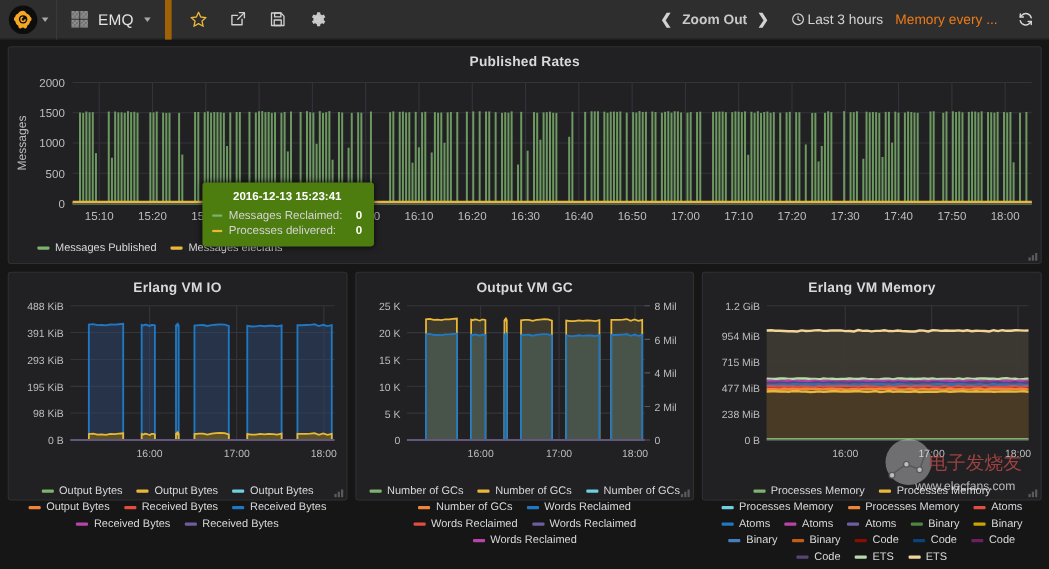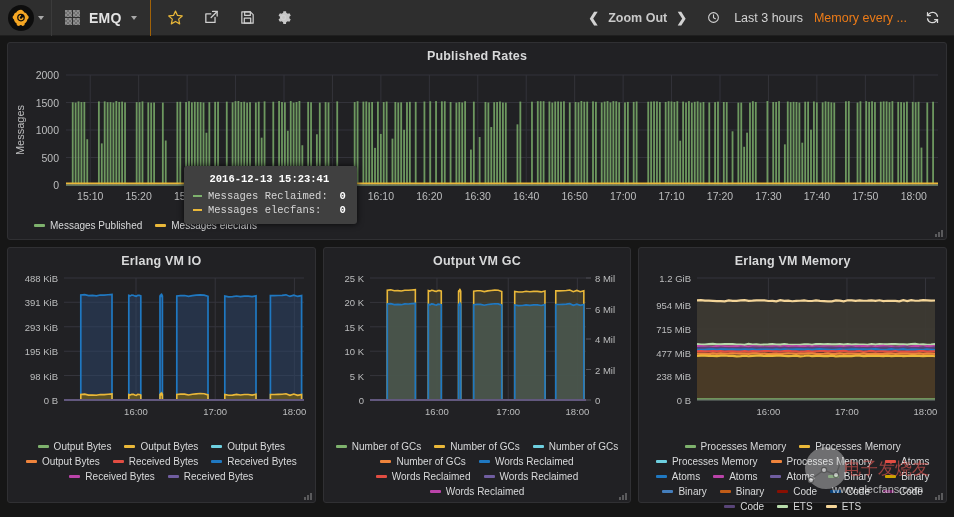--- a/index.html
+++ b/index.html
@@ -34,22 +34,21 @@
   .g-logo svg { display:block; }
   .caret-sm {
     width: 0; height: 0;
     border-left: 3.5px solid transparent;
     border-right: 3.5px solid transparent;
     border-top: 4.5px solid #a8a8a8;
   }
   .nav-sec {
     height: 36px; display: flex; align-items: center;
     padding: 0 13px; gap: 9px;
-    border-right: 1px solid #a16207;
-    font-weight: bold;
+    border-right: 6px solid #a16207;
   }
   .grid-icon {
     display: grid; grid-template-columns: 1fr 1fr; grid-template-rows: 1fr 1fr;
     gap: 1.5px; width: 15px; height: 15px;
   }
   .grid-icon i {
     background: #8e8e8e; display:block; width:100%; height:100%;
     background-image:
       linear-gradient(45deg,#6f6f6f 25%,transparent 25%,transparent 75%,#6f6f6f 75%),
       linear-gradient(45deg,#6f6f6f 25%,transparent 25%,transparent 75%,#6f6f6f 75%);
@@ -60,21 +59,21 @@
   .nav-icons { display: flex; align-items: center; gap: 19px; padding: 0 16px; }
   .nav-icons .ico { cursor: pointer; line-height: 0; }
 
   .nav-right {
     margin-left: auto; display: flex; align-items: center;
     gap: 0; padding-right: 14px; font-size: 12.5px;
   }
   .zoom-group { display: flex; align-items: center; gap: 9px; color: #c9c9c9; }
   .chev { font-size: 13px; color: #d2d2d2; cursor: pointer; font-weight: 700; }
   .zoom-label { cursor: pointer; font-weight: bold; }
-  .time-group { display: flex; align-items: center; gap: 14px; margin-left: 20px; cursor: pointer; color: #d3d3d3; }
+  .time-group { display: flex; align-items: center; gap: 2px; margin-left: 20px; cursor: pointer; color: #d3d3d3; }
   .refresh-label { color: #eb7b18; margin-left: 11px; cursor: pointer; }
   .refresh-ico { margin-left: 18px; cursor: pointer; line-height: 0; }
 
   
   .board { padding: 6px 7px 0 7px; }
   .panel {
     background: #212124;
     border: 1px solid #303033;
     border-radius: 3px;
     position: relative;
@@ -90,48 +89,47 @@
   .resize-grip {
     position: absolute; right: 3px; bottom: 2px;
     display: flex; align-items: flex-end; gap: 1px; opacity: .55;
   }
   .resize-grip span { width: 2px; background: #8a8a8a; display:block; }
   .resize-grip span:nth-child(1){height:3px}
   .resize-grip span:nth-child(2){height:5px}
   .resize-grip span:nth-child(3){height:7px}
 
   .row-top { height: 198px; }
-  .row-bottom { display: flex; gap: 7px; margin-top: 7px; height: 256px; }
+  .row-bottom { display: flex; gap: 7px; margin-top: 7px; height: 208px; }
   .row-bottom .panel { flex: 1; }
 
   
   .plot-wrap { position: relative; }
   svg.plot { display: block; }
   .axis-text { font-family: "Liberation Sans", sans-serif; fill: #bcbdbe; }
 
   
   .legend {
     display: flex; flex-wrap: wrap; justify-content: center;
     gap: 4px 13px; padding: 3px 10px 0 10px;
     font-size: 10px; color: #d8d9da;
   }
   .legend.left { justify-content: flex-start; padding-left: 26px; }
   .leg-item { display: flex; align-items: center; gap: 5px; cursor: pointer; white-space: nowrap; }
   .leg-dash { width: 11px; height: 3px; border-radius: 1px; display:block; }
 
   
   .tooltip {
     position: absolute;
-    background: #404040;
+    background: #4d7c0f;
     border-radius: 3px;
     padding: 7px 11px 8px 9px;
     font-size: 10.5px;
     box-shadow: 0 0 6px rgba(0,0,0,.8);
     pointer-events: none;
-    font-family: Liberation Mono, monospace;
   }
   .tt-time {
     text-align: center; font-weight: bold; color: #fff;
     font-size: 10.5px; margin-bottom: 5px; white-space: nowrap;
   }
   .tt-row { display: flex; align-items: center; gap: 6px; margin-top: 2px; }
   .tt-dash { width: 9px; height: 2.5px; display:block; }
   .tt-label { color: #d4d4d4; flex: 1; white-space: nowrap; }
   .tt-val { font-weight: bold; color: #fff; min-width: 12px; text-align: right; }
 
@@ -499,21 +497,21 @@
 
       <div class="tooltip" style="left:176px; top:101px;">
         <div class="tt-time">2016-12-13 15:23:41</div>
         <div class="tt-row">
           <span class="tt-dash" style="background:#7eb26d"></span>
           <span class="tt-label">Messages Reclaimed:</span>
           <span class="tt-val">0</span>
         </div>
         <div class="tt-row">
           <span class="tt-dash" style="background:#eab839"></span>
-          <span class="tt-label">Messages elecfans:</span>
+          <span class="tt-label">Processes delivered:</span>
           <span class="tt-val">0</span>
         </div>
       </div>
     </div>
     <div class="legend left" id="legend-messages">
         <div class="leg-item">
           <span class="leg-dash" style="background: rgb(126, 178, 109);"></span>
           <span>Messages Published</span>
         </div>
         <div class="leg-item">

